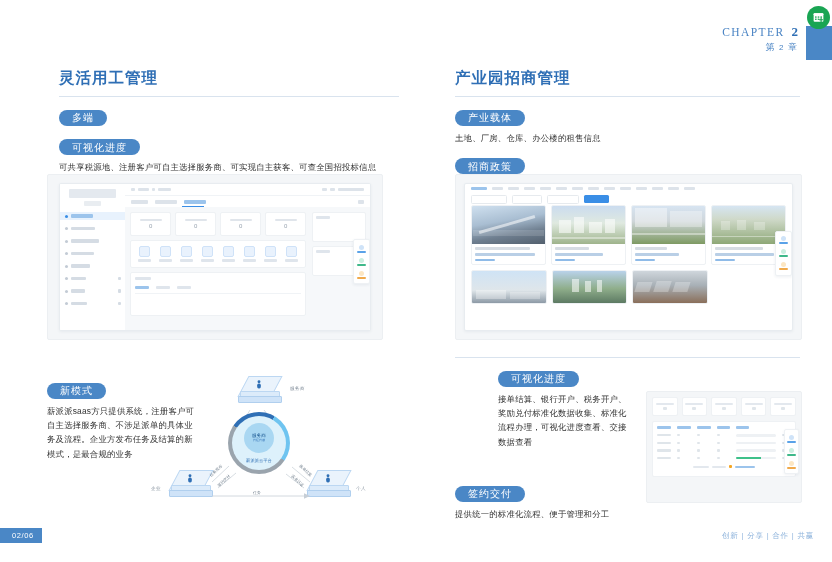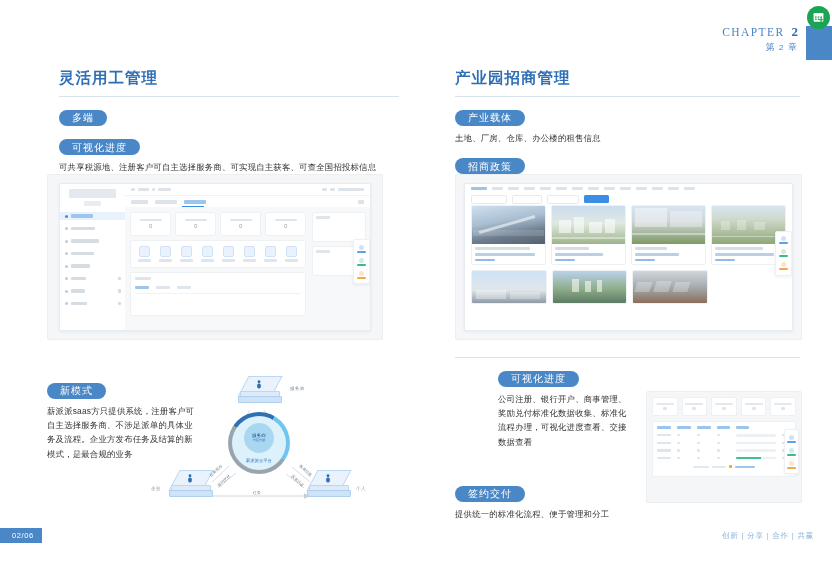--- a/index.html
+++ b/index.html
@@ -573,21 +573,21 @@
             </span>
         </div>
       </div>
     </div>
 
     <div style="position:absolute;left:0;top:350px;width:180px;">
       <div class="title-rule" style="width:345px;"></div>
 
       <div style="margin-top:10px;margin-left:43px;">
         <span class="pill">可视化进度</span>
-        <div class="para">公司注册、银行开户、商事管理、奖励兑付标准化数据收集、标准化流程办理，可视化进度查看、交接数据查看</div>
+        <div class="para">接单结算、银行开户、税务开户、奖励兑付标准化数据收集、标准化流程办理，可视化进度查看、交接数据查看</div>
       </div>
 
       <div style="margin-top:34px;">
         <span class="pill">签约交付</span>
         <div class="para">提供统一的标准化流程、便于管理和分工</div>
       </div>
     </div>
 
     <div class="tshot" style="position:absolute;left:191px;top:391px;width:154px;height:110px;">
       <div class="tstats">

